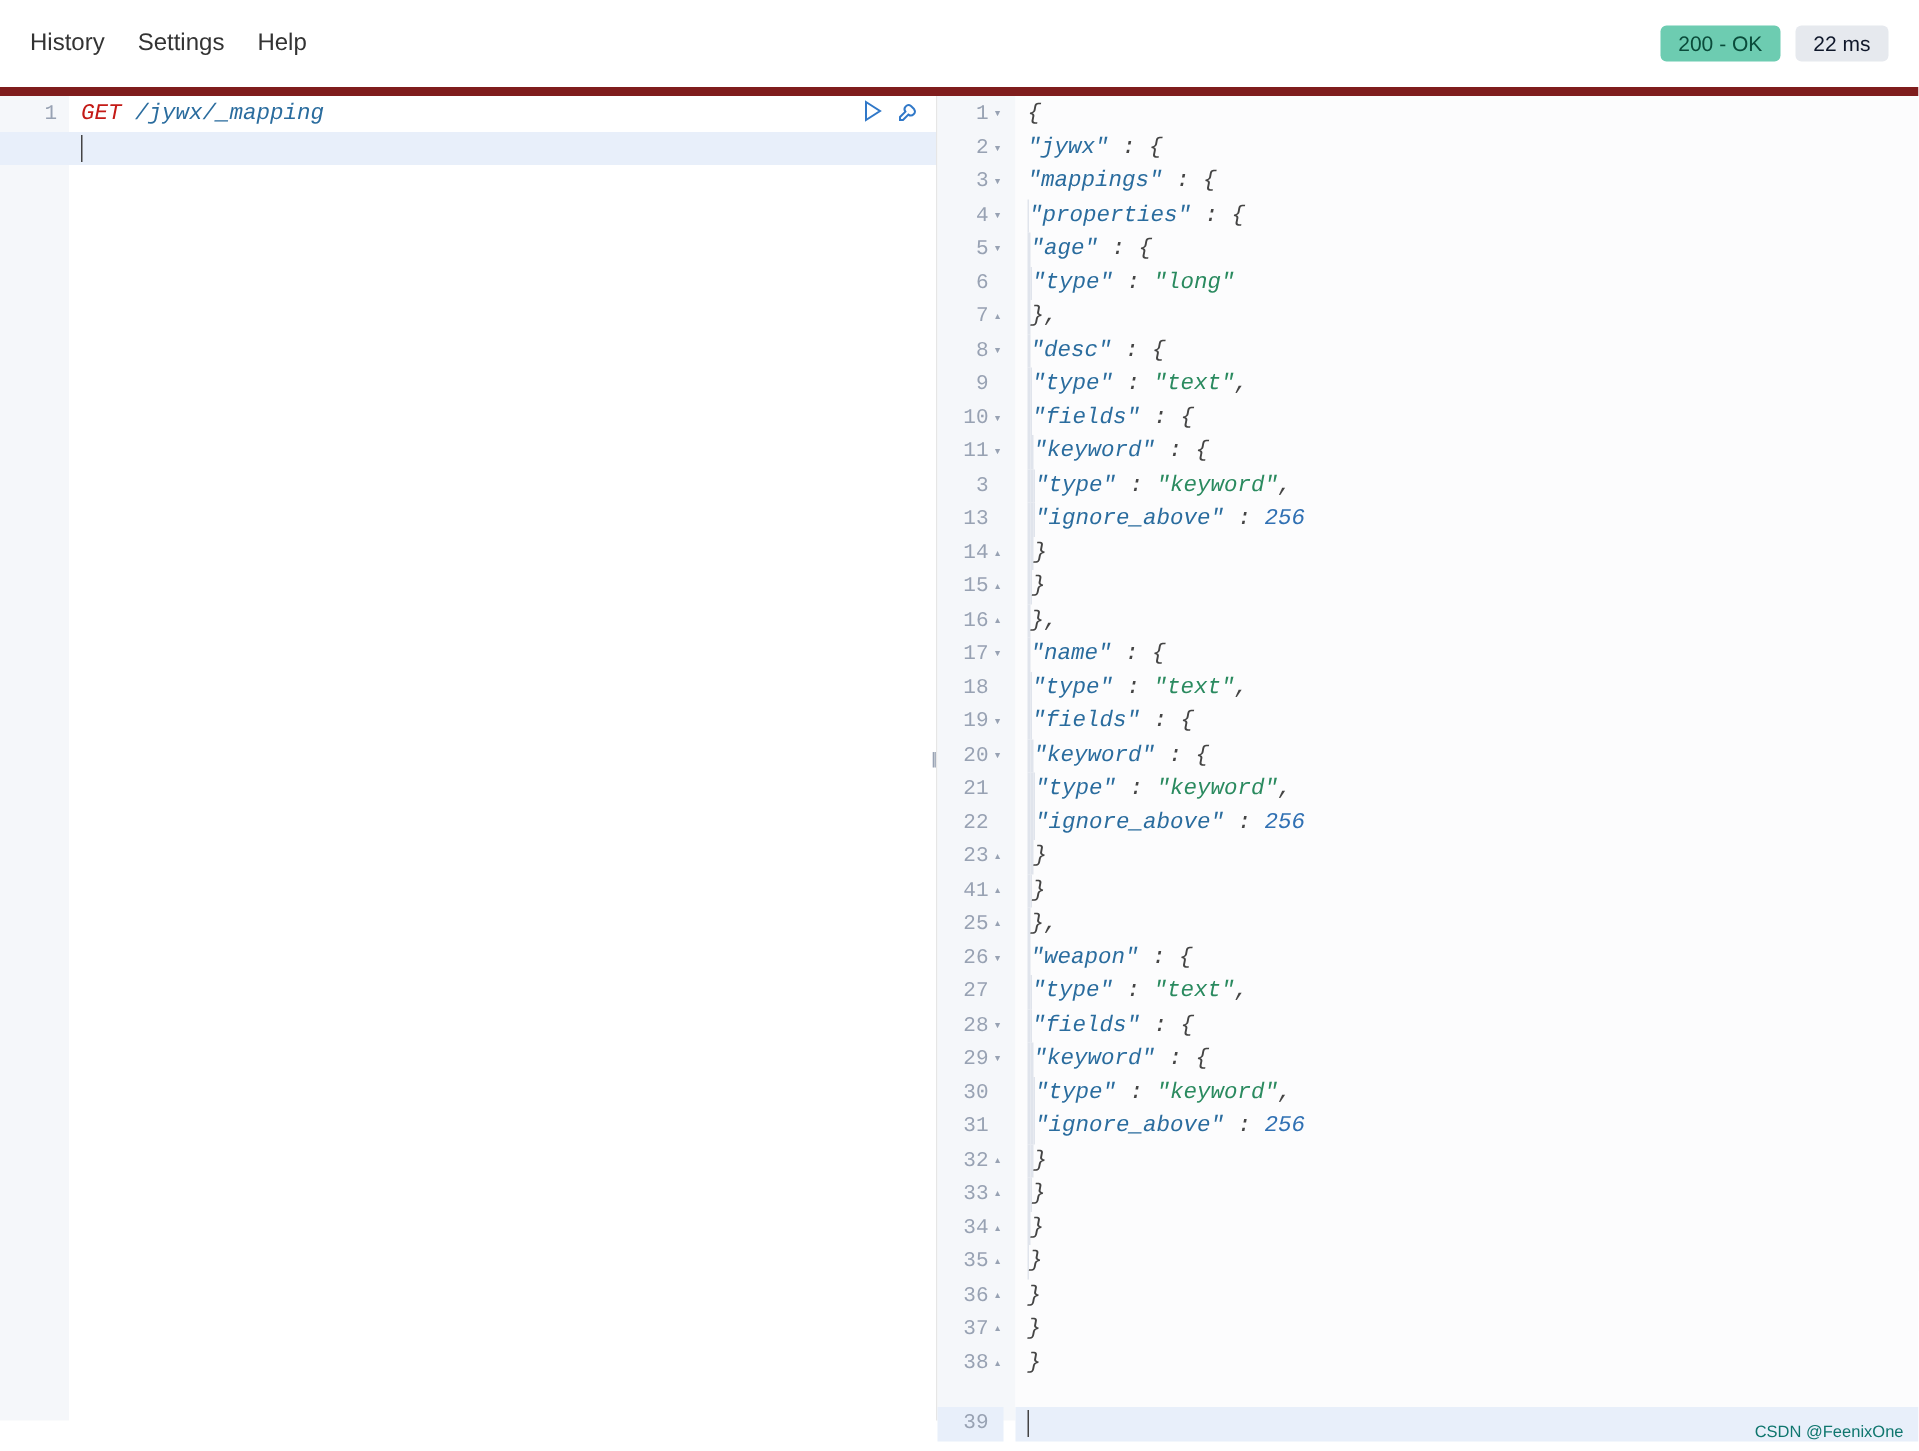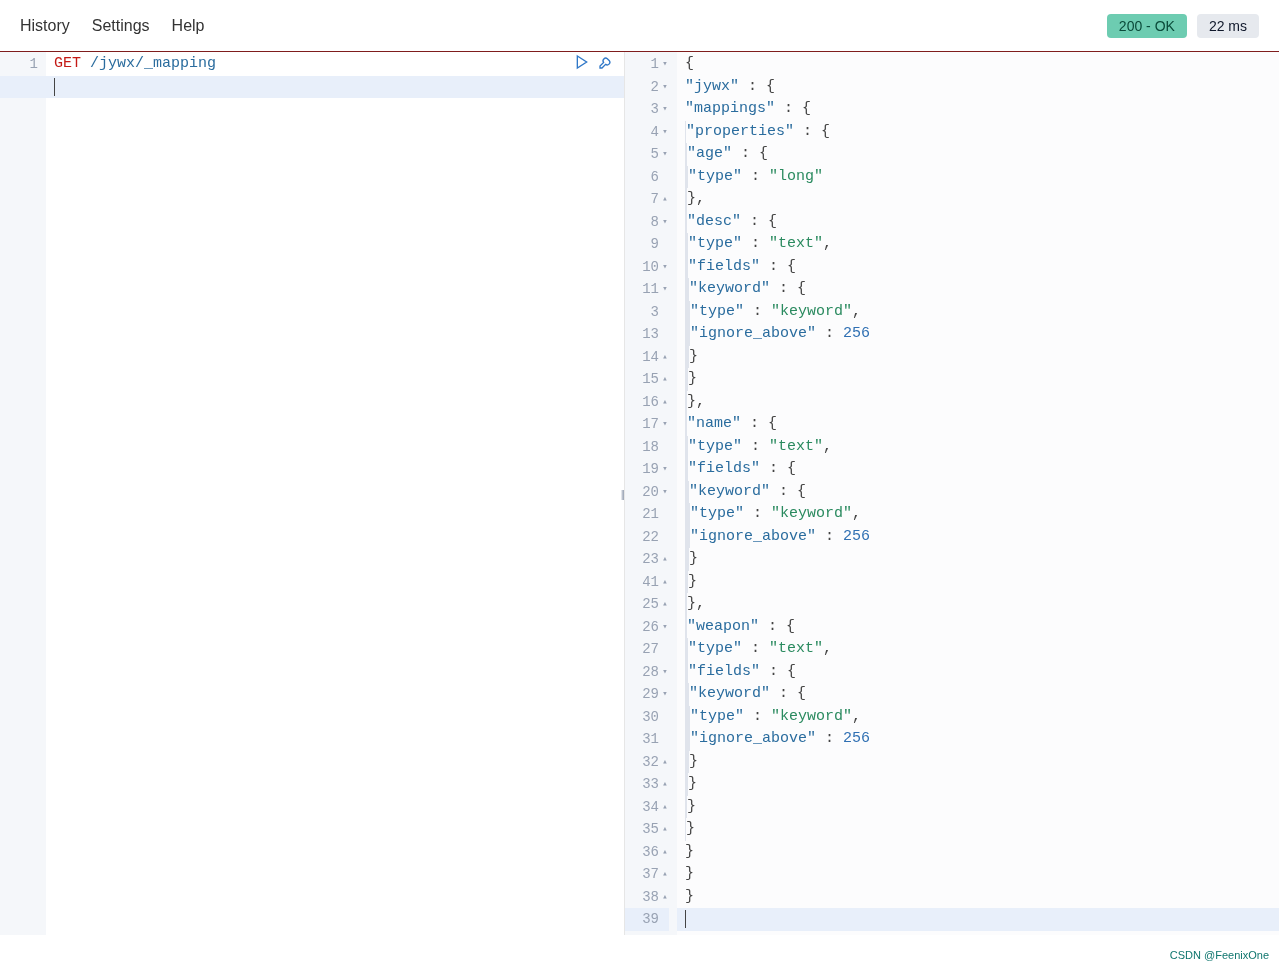--- a/index.html
+++ b/index.html
@@ -6,22 +6,22 @@
   body {
     font-family: -apple-system, BlinkMacSystemFont, "Segoe UI", Helvetica, Arial, sans-serif;
     font-size: 14px;
     background: #fff;
     width: 1279px;
     height: 967px;
     overflow: hidden;
     position: relative;
   }
   .topbar {
-    height: 52px;
-    border-bottom: 1px solid #7f1d1d;
+    height: 64px;
+    border-bottom: 6px solid #7f1d1d;
     display: flex;
     align-items: center;
     padding: 0 20px;
   }
   .menu {
     display: flex;
     gap: 22px;
   }
   .menu-item {
     color: #333;
@@ -97,20 +97,21 @@
     padding-left: 8px;
     padding-top: 1px;
     position: relative;
   }
   .codeline {
     height: 22.5px;
     white-space: pre;
     display: flex;
     align-items: center;
     position: relative;
+    font-style: italic;
   }
   .active-line-full {
     position: absolute;
     left: 0;
     right: 0;
     height: 22.5px;
     background: #e8effa;
   }
   .method { color: #c41a16; font-weight: 500; }
   .path { color: #2a6c9e; }
@@ -151,20 +152,21 @@
   }
   .cursor {
     display: inline-block;
     width: 1px;
     height: 18px;
     background: #444;
     vertical-align: middle;
   }
   .bottom-highlight {
     background: #e8effa;
+    margin-top: 18px;
   }
 </style>
 </head>
 <body>
 
 <div class="topbar">
   <div class="menu">
     <span class="menu-item">History</span>
     <span class="menu-item">Settings</span>
     <span class="menu-item">Help</span>

